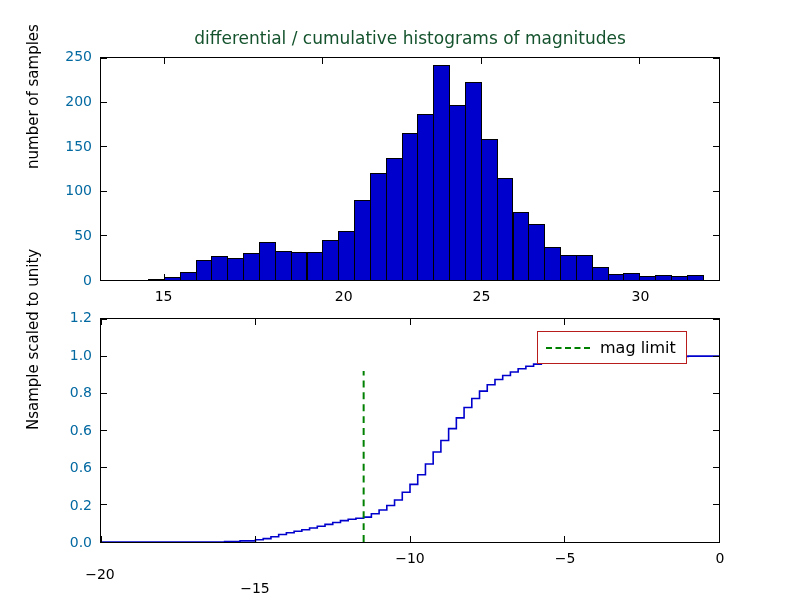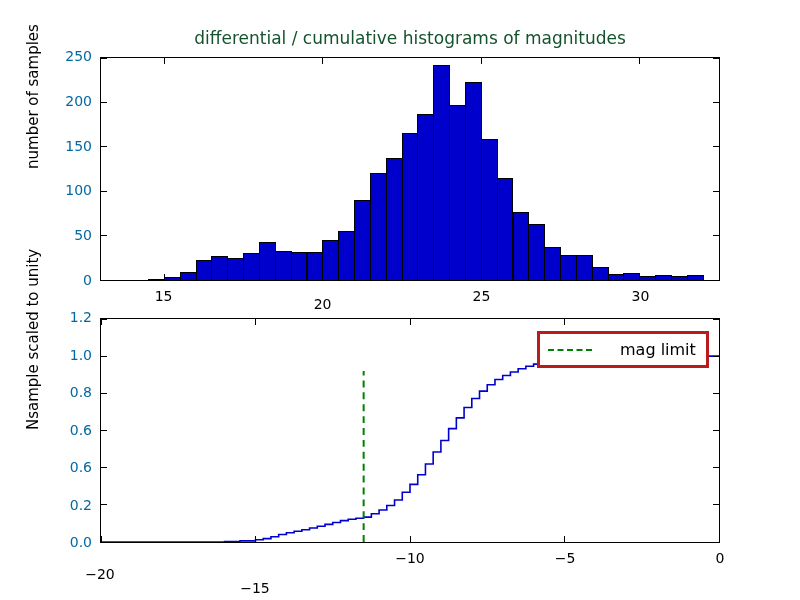--- a/index.html
+++ b/index.html
@@ -39,22 +39,22 @@
   }
   .ytick-wrap{position:absolute;left:40px;width:52px;}
   .xtick{
     position:absolute;text-align:center;font-size:14px;color:#000;
     width:60px;margin-left:-30px;line-height:1;
   }
 
   
   #legend{
     position:absolute;left:537px;top:331px;
-    box-sizing:border-box;border:3px solid #b91c1c;background:#fff;
-    padding:6px 10px 6px 8px;display:flex;align-items:center;gap:28px;
+    box-sizing:border-box;border:1px solid #b91c1c;background:#fff;
+    padding:6px 10px 6px 8px;display:flex;align-items:center;gap:10px;
   }
   #legend .swatch{display:block;width:44px;height:2px;position:relative;}
   #legend .swatch i{
     display:block;width:44px;height:0;position:absolute;top:0;left:0;
     border-top:2px dashed #008000;
   }
   #legend .lgd-text{font-size:16px;color:#000;white-space:nowrap;}
 </style>
 </head>
 <body>
@@ -79,21 +79,21 @@
       </div>
       <div class="ytick-wrap" style="top: 93.8px;">
         <div class="ytick">200</div>
       </div>
       <div class="ytick-wrap" style="top: 49px;">
         <div class="ytick">250</div>
       </div>
     </div>
   <div id="top-xtick-labels">
       <div class="xtick" style="left: 163.59px; top: 289px;">15</div>
-      <div class="xtick" style="left: 322.564px; top: 297px;">20</div>
+      <div class="xtick" style="left: 322.564px; top: 289px; text-align: right;">20</div>
       <div class="xtick" style="left: 481.538px; top: 289px;">25</div>
       <div class="xtick" style="left: 640.513px; top: 289px;">30</div>
     </div>
 
   <div class="axes" id="top-axes">
     <svg class="plot-svg" id="top-svg" viewBox="0 0 620 224" preserveAspectRatio="none">
         <rect x="47.69230769230769" y="223.104" width="15.89743589743589" height="0.8959999999999866" fill="#0000cd" stroke="#000000" stroke-width="1" shape-rendering="crispEdges"></rect>
         <rect x="63.589743589743584" y="221.312" width="15.89743589743589" height="2.687999999999988" fill="#0000cd" stroke="#000000" stroke-width="1" shape-rendering="crispEdges"></rect>
         <rect x="79.48717948717947" y="216.832" width="15.897435897435912" height="7.168000000000006" fill="#0000cd" stroke="#000000" stroke-width="1" shape-rendering="crispEdges"></rect>
         <rect x="95.38461538461539" y="204.288" width="15.897435897435898" height="19.71199999999999" fill="#0000cd" stroke="#000000" stroke-width="1" shape-rendering="crispEdges"></rect>

